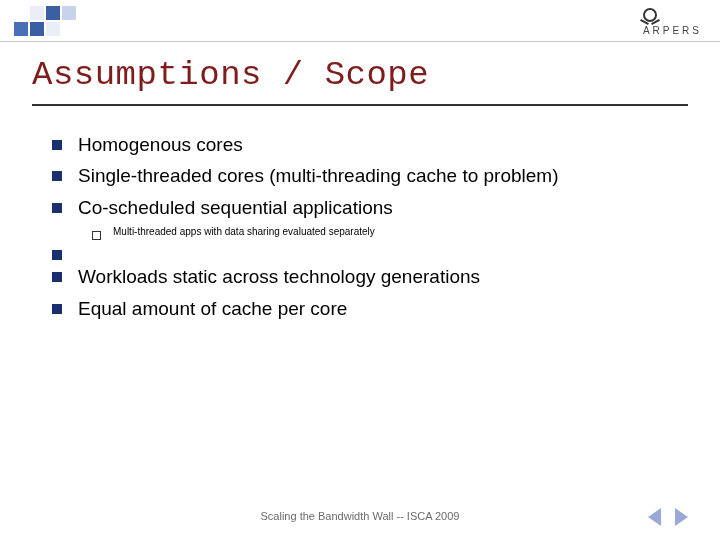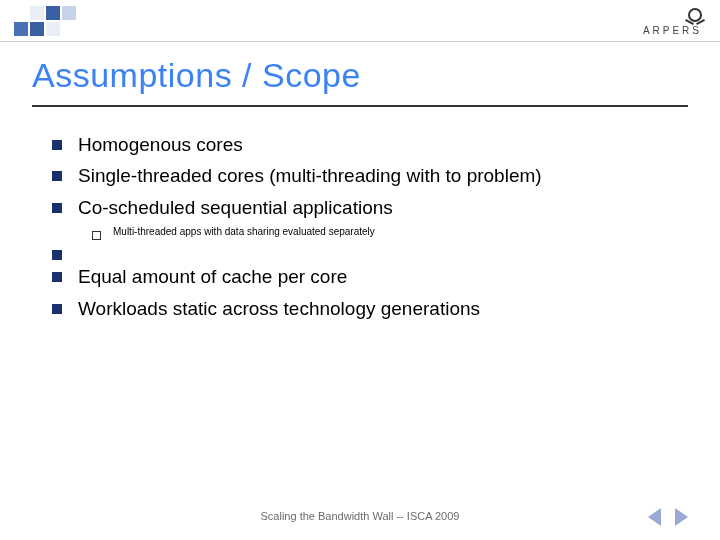--- a/index.html
+++ b/index.html
@@ -25,21 +25,21 @@
     grid-template-rows: repeat(2, 14px);
     gap: 2px;
     margin-left: 14px;
   }
   .sq { width: 14px; height: 14px; background: #e9eef7; }
   .sq.b1 { background: #4a6fb5; }
   .sq.b2 { background: #3b5fa3; }
   .sq.b3 { background: #c7d3ea; }
   .sq.hide { visibility: hidden; }
 
-  .brand { text-align: right; }
+  .brand { text-align: left; }
   .brand-mark {
     display: inline-block;
     width: 14px; height: 14px;
     border-radius: 50%;
     border: 2px solid #333;
     position: relative;
     vertical-align: middle;
   }
   .brand-mark::before, .brand-mark::after {
     content: ""; position: absolute; bottom: -3px; width: 9px; height: 2px;
@@ -47,24 +47,25 @@
   }
   .brand-mark::before { left: -5px; transform: rotate(28deg); }
   .brand-mark::after  { right: -5px; transform: rotate(-28deg); }
   .brand-text { font-size: 10px; letter-spacing: 3px; color: #444; margin-top: 1px; }
 
   .title {
     position: absolute;
     top: 54px; left: 32px; right: 32px;
     font-size: 34px;
     font-weight: 400;
-    color: #3b82f6;
+    color: #7f1d1d;
     border-bottom: 2px solid #333;
     padding: 2px 0 10px 0;
     letter-spacing: 0.5px;
+    font-family: Liberation Mono, monospace;
   }
 
   .content {
     position: absolute;
     top: 130px; left: 52px; right: 44px;
     font-size: 19px;
     line-height: 1.55;
   }
   .b-item {
     display: flex;
@@ -143,42 +144,42 @@
 <h1 class="title">Assumptions / Scope</h1>
 
 <div class="content">
 
   <div class="b-item">
     <div class="b-square"></div>
     <div>Homogenous cores</div>
   </div>
   <div class="b-item">
     <div class="b-square"></div>
-    <div>Single-threaded cores (multi-threading with to problem)</div>
+    <div>Single-threaded cores (multi-threading cache to problem)</div>
   </div>
   <div class="b-item">
     <div class="b-square"></div>
     <div>Co-scheduled sequential applications</div>
   </div>
 
   <div class="sub-item">
     <div class="sub-square"></div>
     <div>Multi-threaded apps with data sharing evaluated separately</div>
   </div>
 
   <div class="b-item">
     <div class="b-square"></div>
   </div>
   <div class="b-item">
     <div class="b-square"></div>
-    <div>Equal amount of cache per core</div>
+    <div>Workloads static across technology generations</div>
   </div>
   <div class="b-item">
     <div class="b-square"></div>
-    <div>Workloads static across technology generations</div>
+    <div>Equal amount of cache per core</div>
   </div>
 
 </div>
 
 <div class="footer">
   <span class="footer-text">Scaling the Bandwidth Wall -- ISCA 2009</span>
 </div>
 
 <div class="nav-arrows">
   <div class="arrow left"></div>

